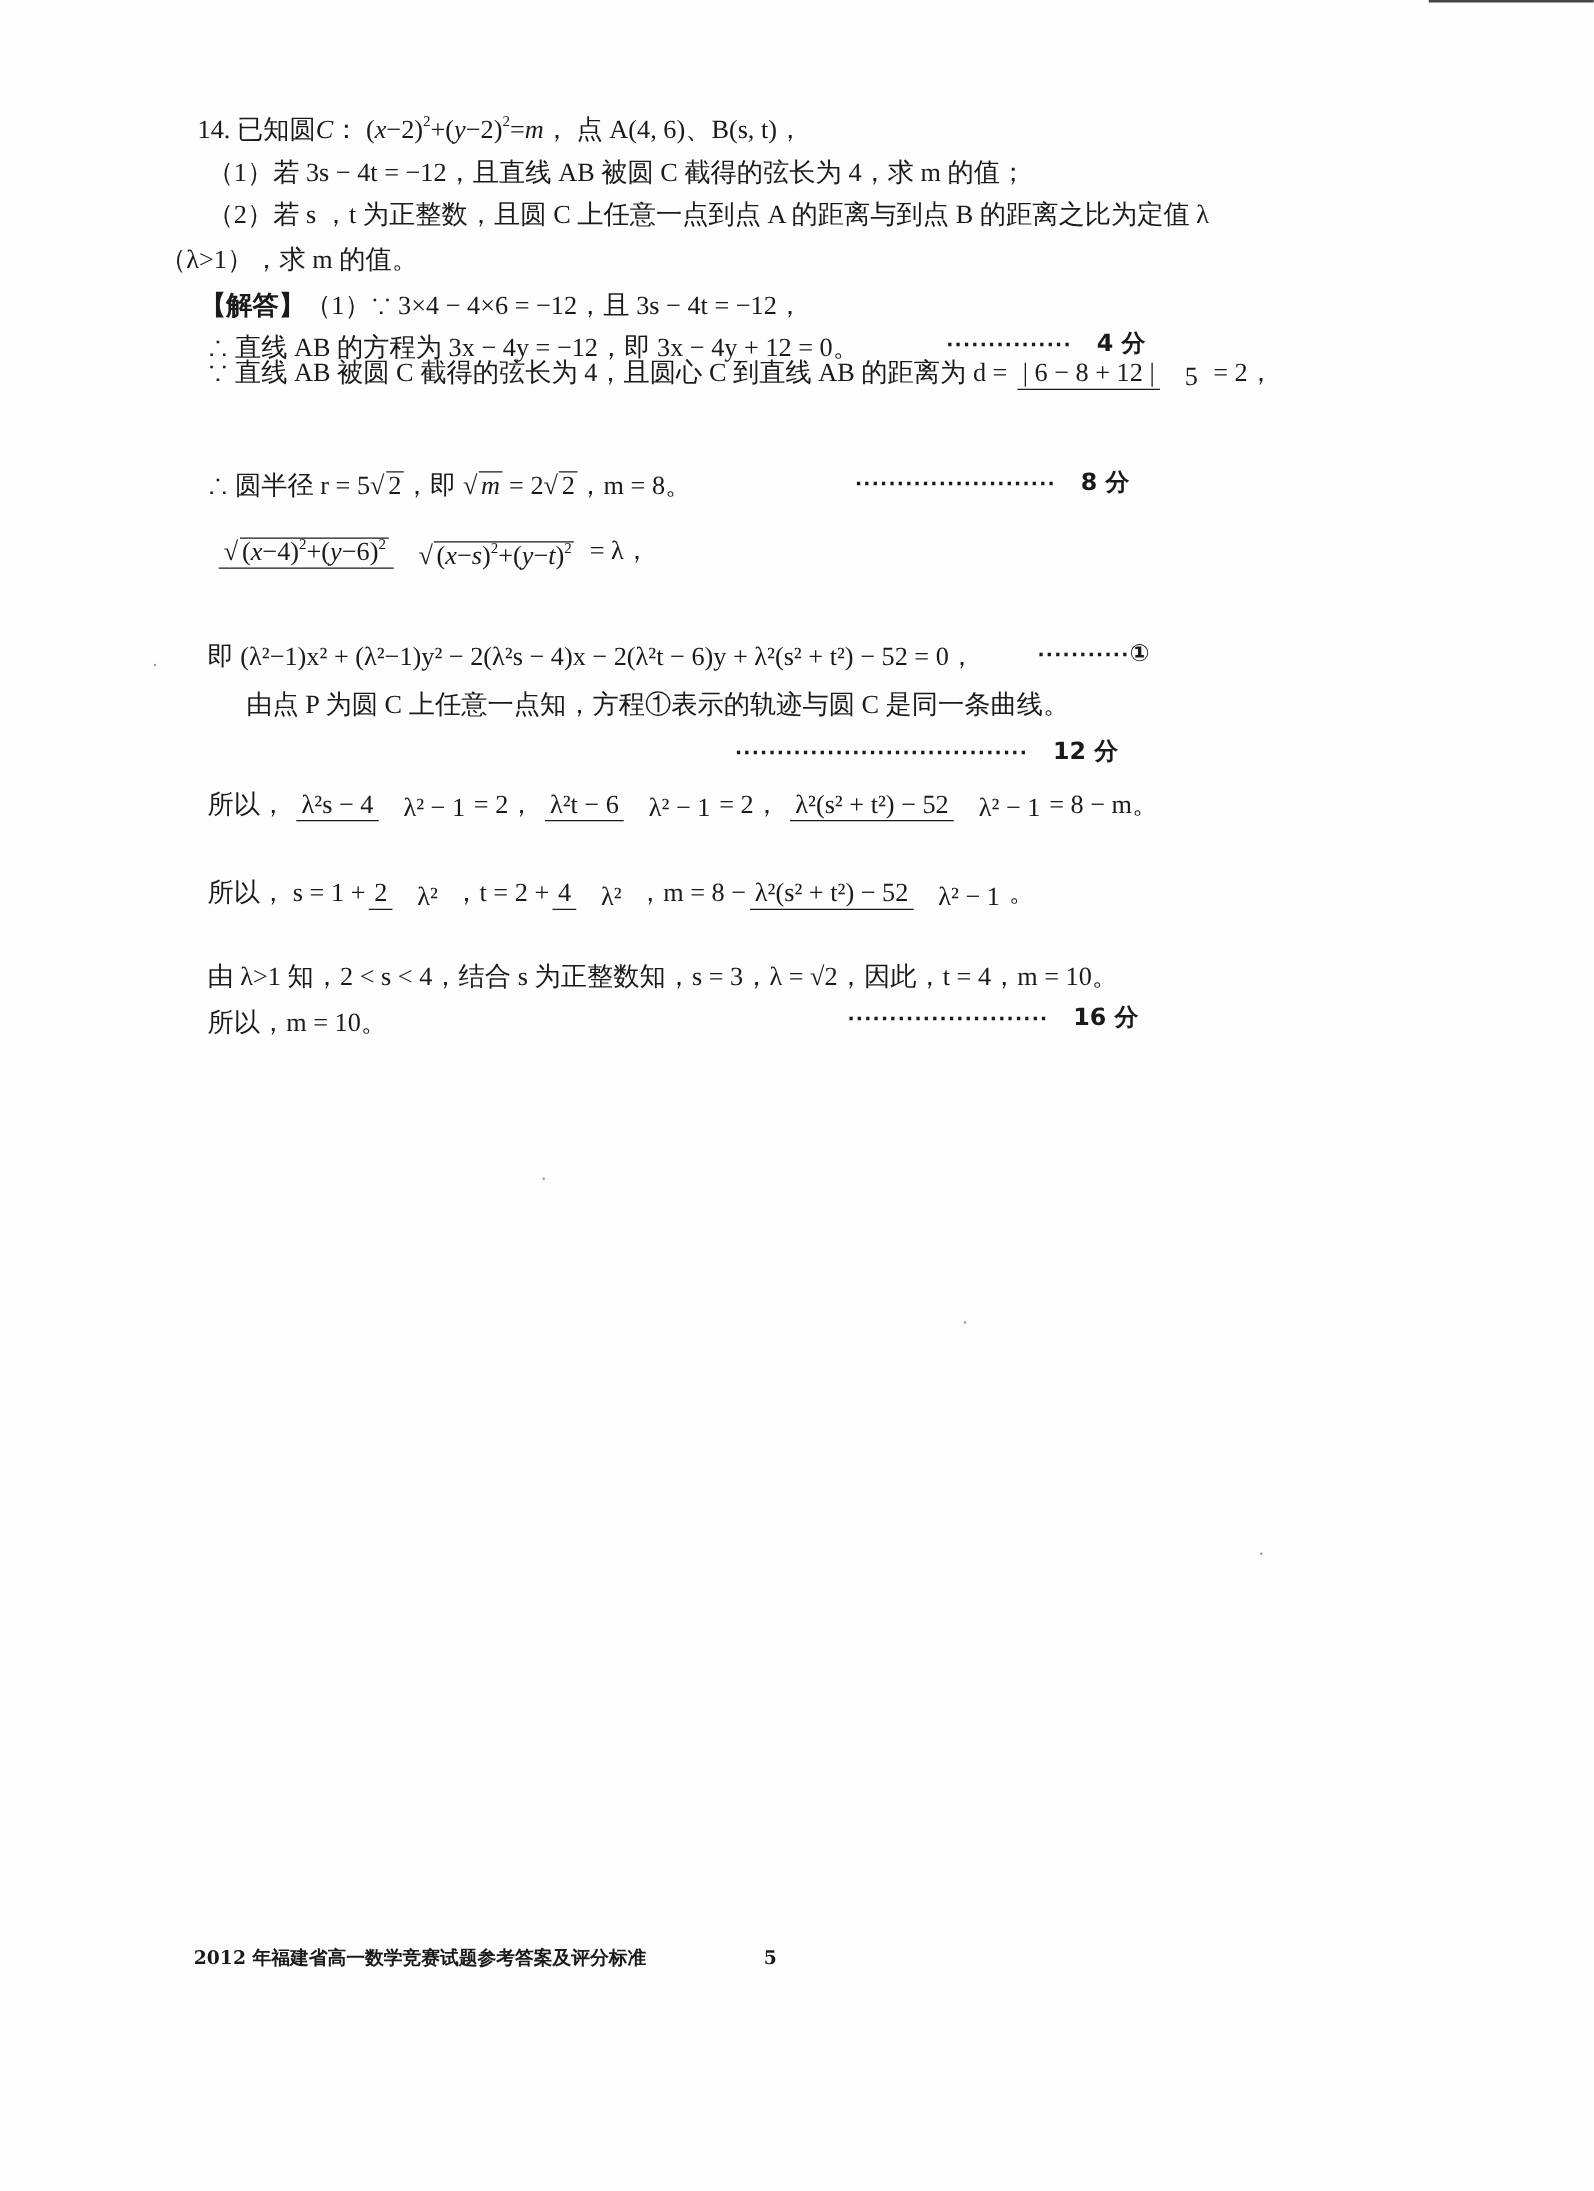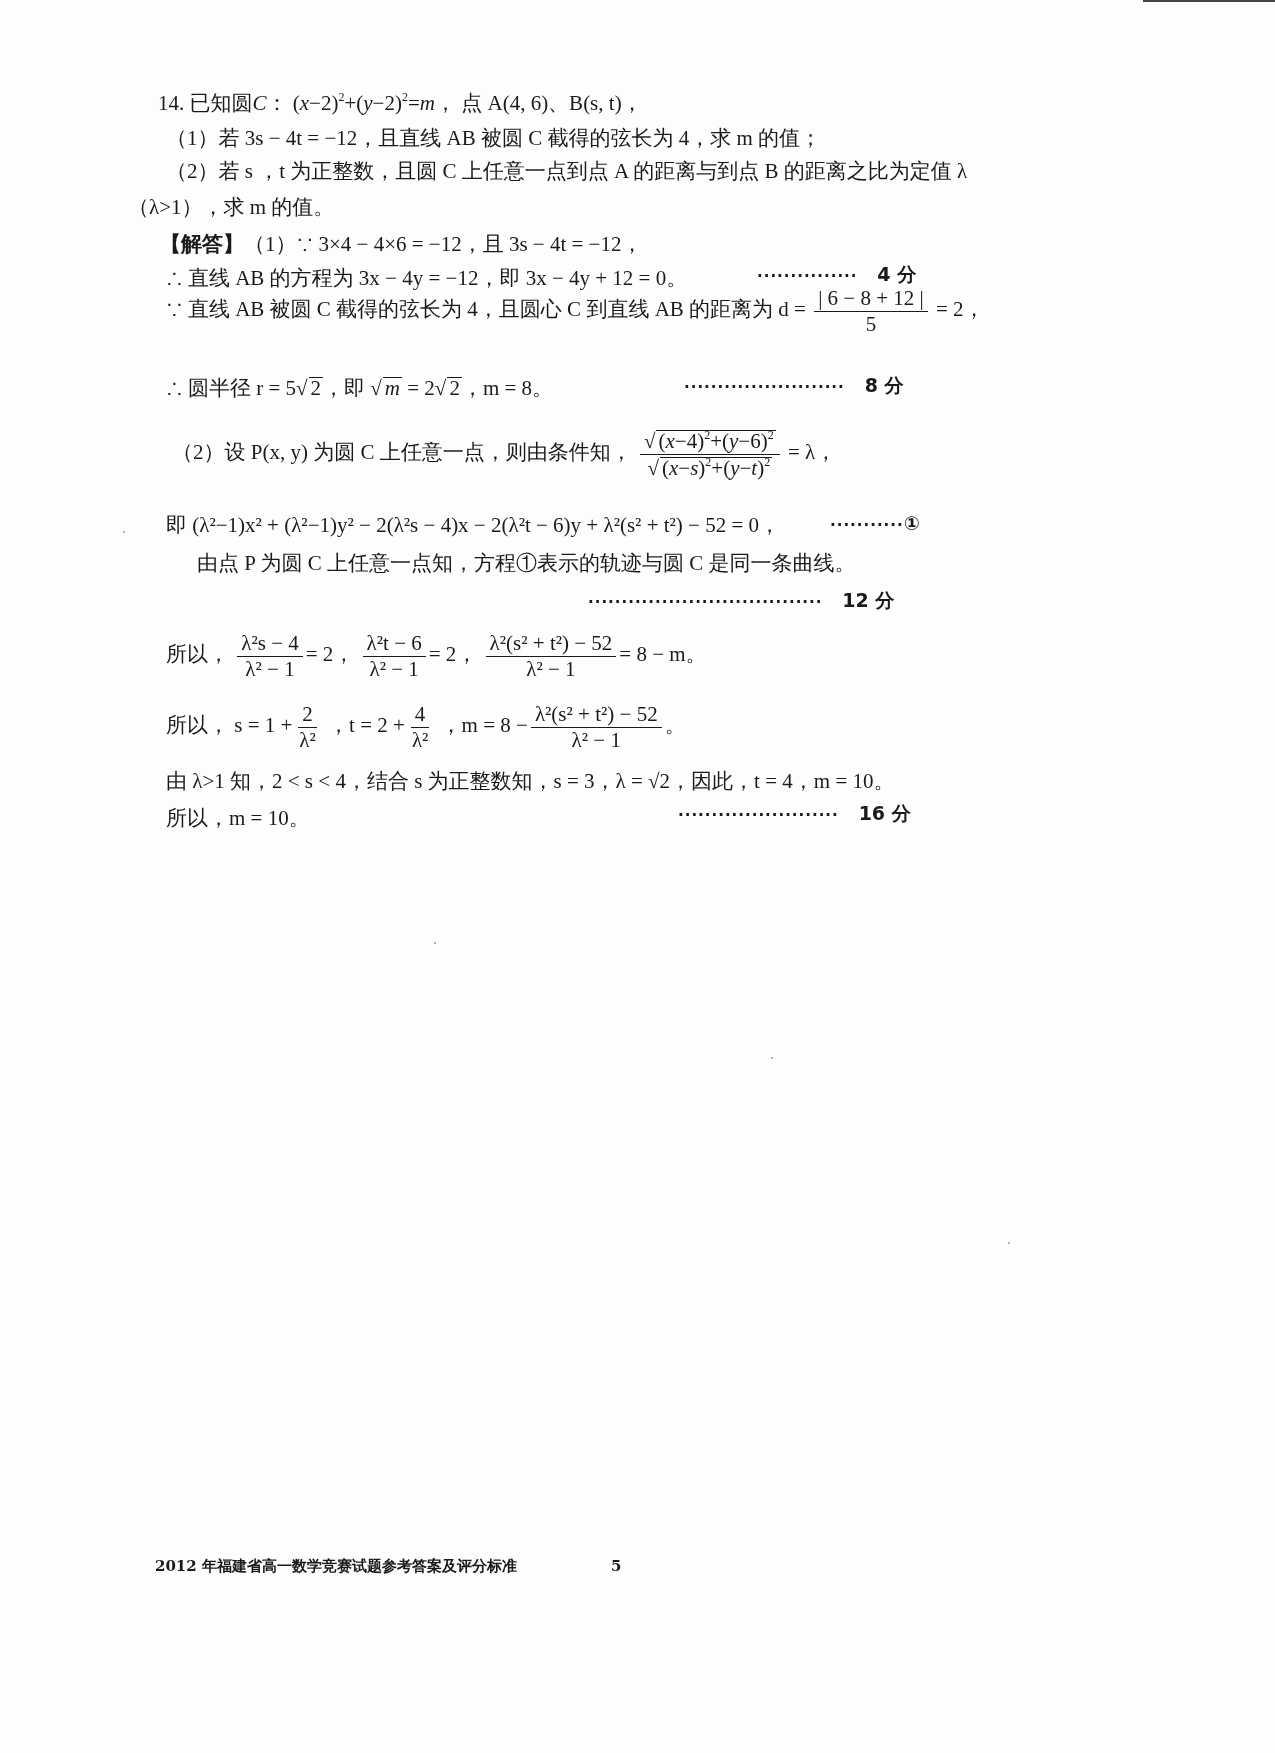--- a/index.html
+++ b/index.html
@@ -5,21 +5,21 @@
   html, body { margin:0; padding:0; }
   body {
     width:1275px; height:1753px; background:#fdfdfd; position:relative; overflow:hidden;
     font-family:"DejaVu Serif", "Liberation Serif", serif; color:#1a1a1a; font-size:19px;
   }
   .topline { position:absolute; left:1143px; top:0; width:132px; height:2px; background:#444; }
   .line { position:absolute; white-space:nowrap; line-height:1; }
   .m { font-family:Liberation Serif, serif; font-size:21px; }
   i { font-style:italic; }
   sup { font-size:12px; vertical-align:9px; line-height:0; }
-  .frac { display:inline-flex; flex-direction:column; align-items:center; vertical-align:middle; margin:0 3px; }
+  .frac { display:inline-flex; flex-direction:row; align-items:center; vertical-align:middle; margin:0 3px;gap:16px; }
   .frac .num { padding:0 4px 2px; border-bottom:1.5px solid #1a1a1a; }
   .frac .den { padding:2px 4px 0; }
   .sqrt { display:inline-block; border-top:1.5px solid #1a1a1a; padding:0 2px; margin-left:1px; }
   .score { position:absolute; white-space:nowrap; font-family:"DejaVu Sans", sans-serif; font-weight:bold; font-size:19px; }
   .dots { letter-spacing:1px; font-weight:bold; font-size:15px; }
   .bold { font-weight:bold; }
   .footer { position:absolute; left:155px; top:1557px; font-family:"DejaVu Serif", serif; font-weight:bold; font-size:15px; }
   .pageno { position:absolute; left:611px; top:1557px; font-weight:bold; font-size:15px; }
   .speck { position:absolute; width:2px; height:2px; background:#999; border-radius:1px; }
 </style>
@@ -57,21 +57,20 @@
 
 <div class="line m" style="left:166px;top:377px;">
   <span>∴  圆半径 r = 5</span>√<span class="sqrt">2</span><span>，即</span>
   √<span class="sqrt"><i>m</i></span> <span>= 2</span>√<span class="sqrt">2</span><span>，m = 8。</span>
 </div>
 <div class="score" style="left:684px;top:373px;">
   <span class="dots">························</span>&nbsp;&nbsp;&nbsp;<span>8 分</span>
 </div>
 
 <div class="line m" style="left:172px;top:430px;">
-  <span>（2）设 P(x, y) 为圆 C 上任意一点，则由条件知，</span>
   <span class="frac">
     <span class="num">√<span class="sqrt">(<i>x</i>−4)<sup>2</sup>+(<i>y</i>−6)<sup>2</sup></span></span>
     <span class="den">√<span class="sqrt">(<i>x</i>−<i>s</i>)<sup>2</sup>+(<i>y</i>−<i>t</i>)<sup>2</sup></span></span>
   </span>
   <span>= λ，</span>
 </div>
 
 <div class="line m" style="left:166px;top:515px;">即 (λ²−1)x² + (λ²−1)y² − 2(λ²s − 4)x − 2(λ²t − 6)y + λ²(s² + t²) − 52 = 0，</div>
 <div class="score" style="left:830px;top:512px;">
   <span class="dots">···········</span><span>①</span>

